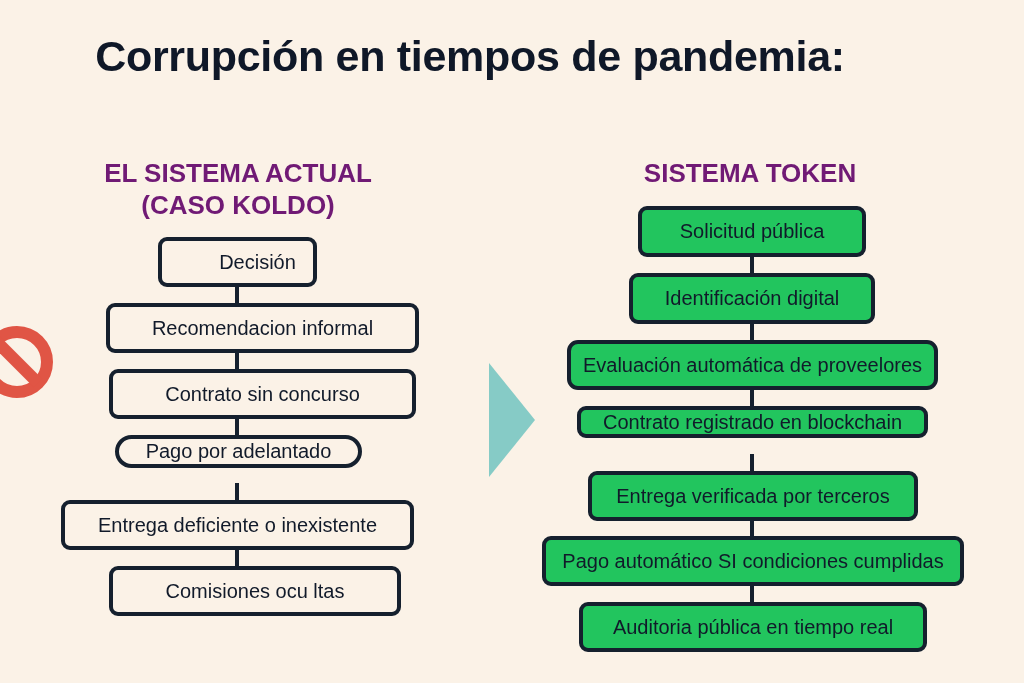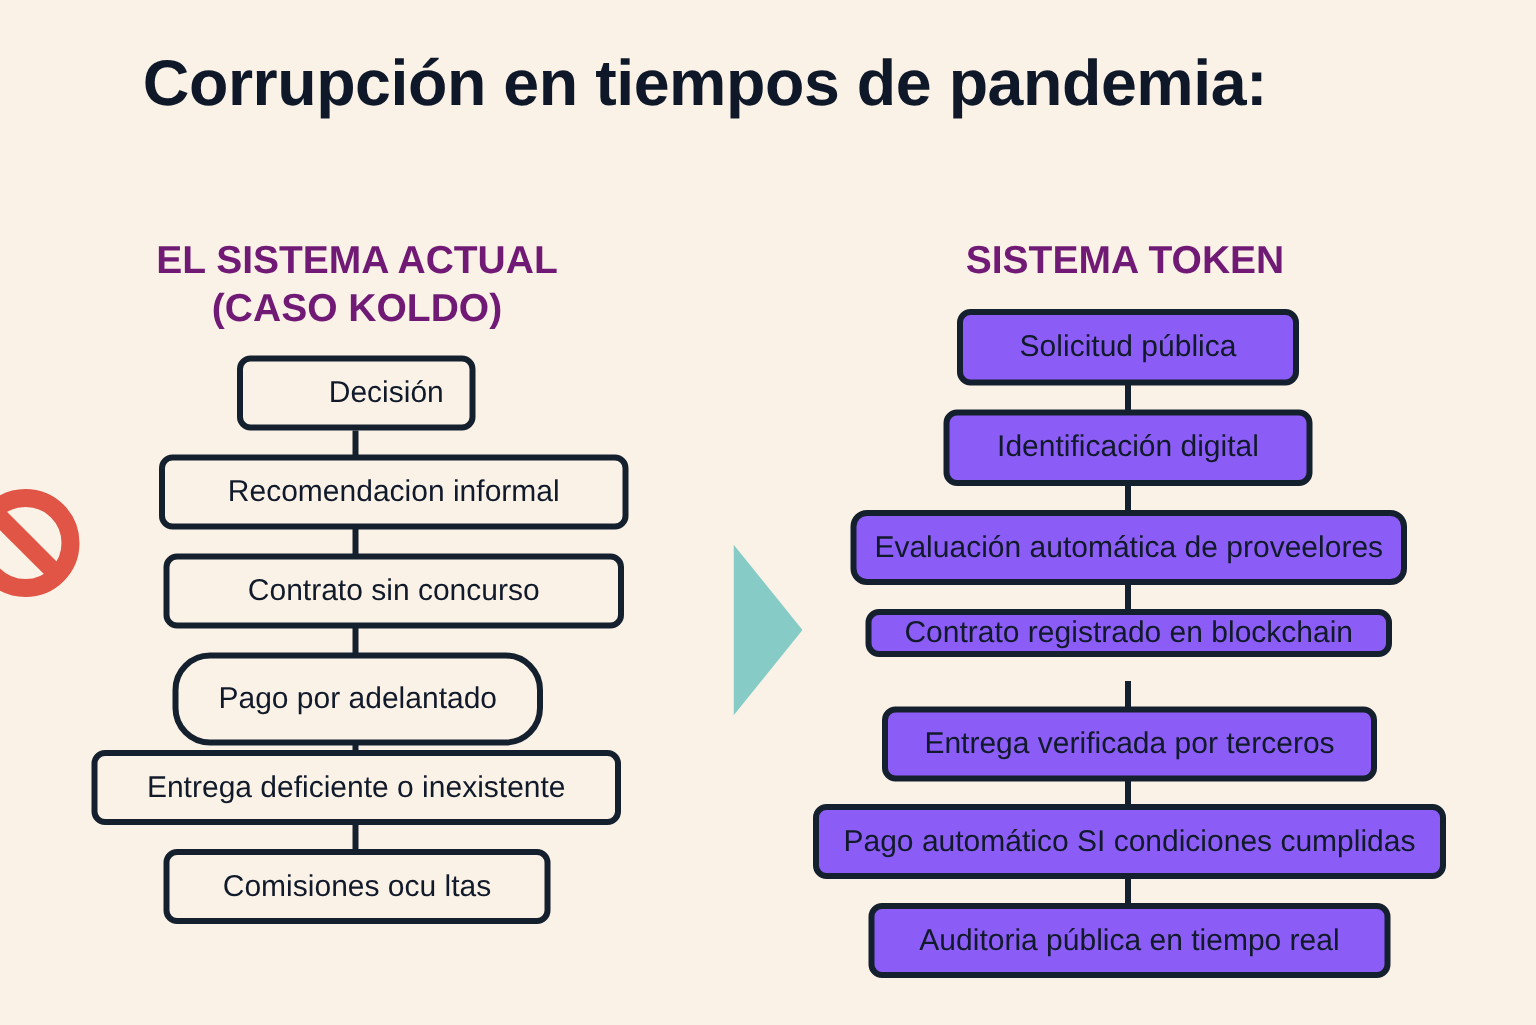--- a/index.html
+++ b/index.html
@@ -47,21 +47,21 @@
       border: 4px solid #15202e;
       border-radius: 9px;
       display: flex;
       align-items: center;
       justify-content: center;
       font-size: 20px;
       color: #111a2a;
       white-space: nowrap;
     }
     .node.plain { background: #fbf2e7; }
-    .node.token { background: #8b5cf6; }
+    .node.token { background: #22c55e; }
 
     .connector {
       position: absolute;
       width: 4px;
       background: #15202e;
     }
 
     .prohibit {
       position: absolute;
       left: -22px;
@@ -103,27 +103,27 @@
 
   <div class="node plain" style="left:158px; top:237px; width:159px; height:50px;padding-left:40px;">
     <span>Decisión</span>
   </div>
   <div class="node plain" style="left:106px; top:303px; width:313px; height:50px;">
     <span>Recomendacion informal</span>
   </div>
   <div class="node plain" style="left:109px; top:369px; width:307px; height:50px;">
     <span>Contrato sin concurso</span>
   </div>
-  <div class="node plain" style="left:115px; top:435px; width:247px; height:62px;border-radius:25px;">
+  <div class="node plain" style="left:115px; top:435px; width:247px; height:33px;border-radius:25px;">
     <span>Pago por adelantado</span>
   </div>
   <div class="node plain" style="left:61px; top:500px; width:353px; height:50px;">
     <span>Entrega deficiente o inexistente</span>
   </div>
-  <div class="node plain" style="left:109px; top:566px; width:258px; height:50px;">
+  <div class="node plain" style="left:109px; top:566px; width:292px; height:50px;">
     <span>Comisiones ocu ltas</span>
   </div>
 </div>
 
 <svg class="arrow" viewBox="0 0 46 114">
   <polygon points="0,0 46,57 0,114" fill="#86cbc6"></polygon>
 </svg>
 
 <div class="col-heading right-heading">SISTEMA TOKEN</div>
 

